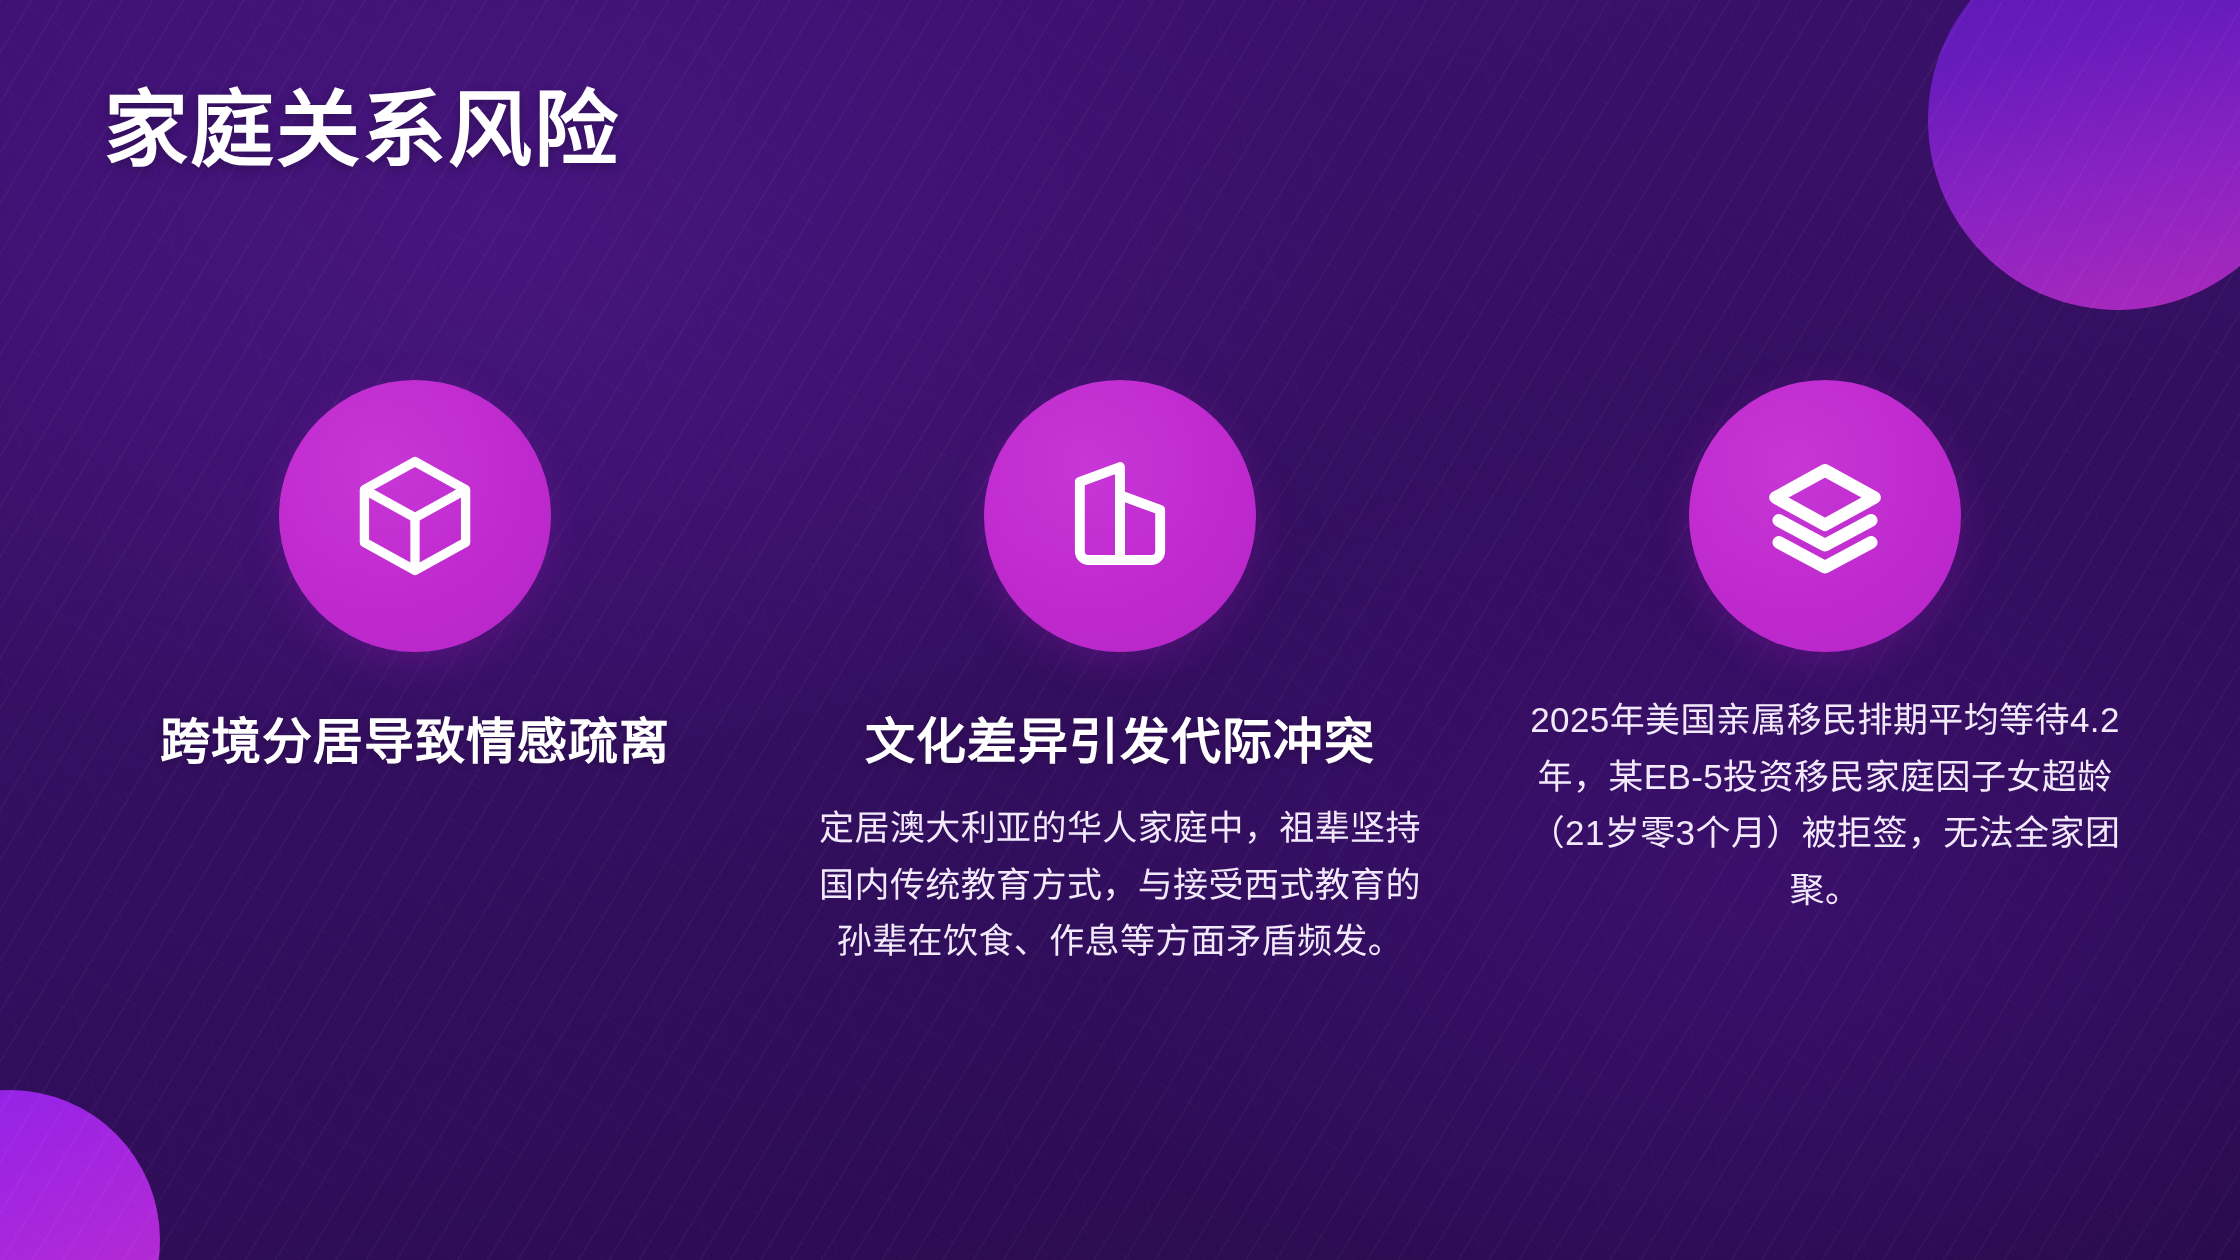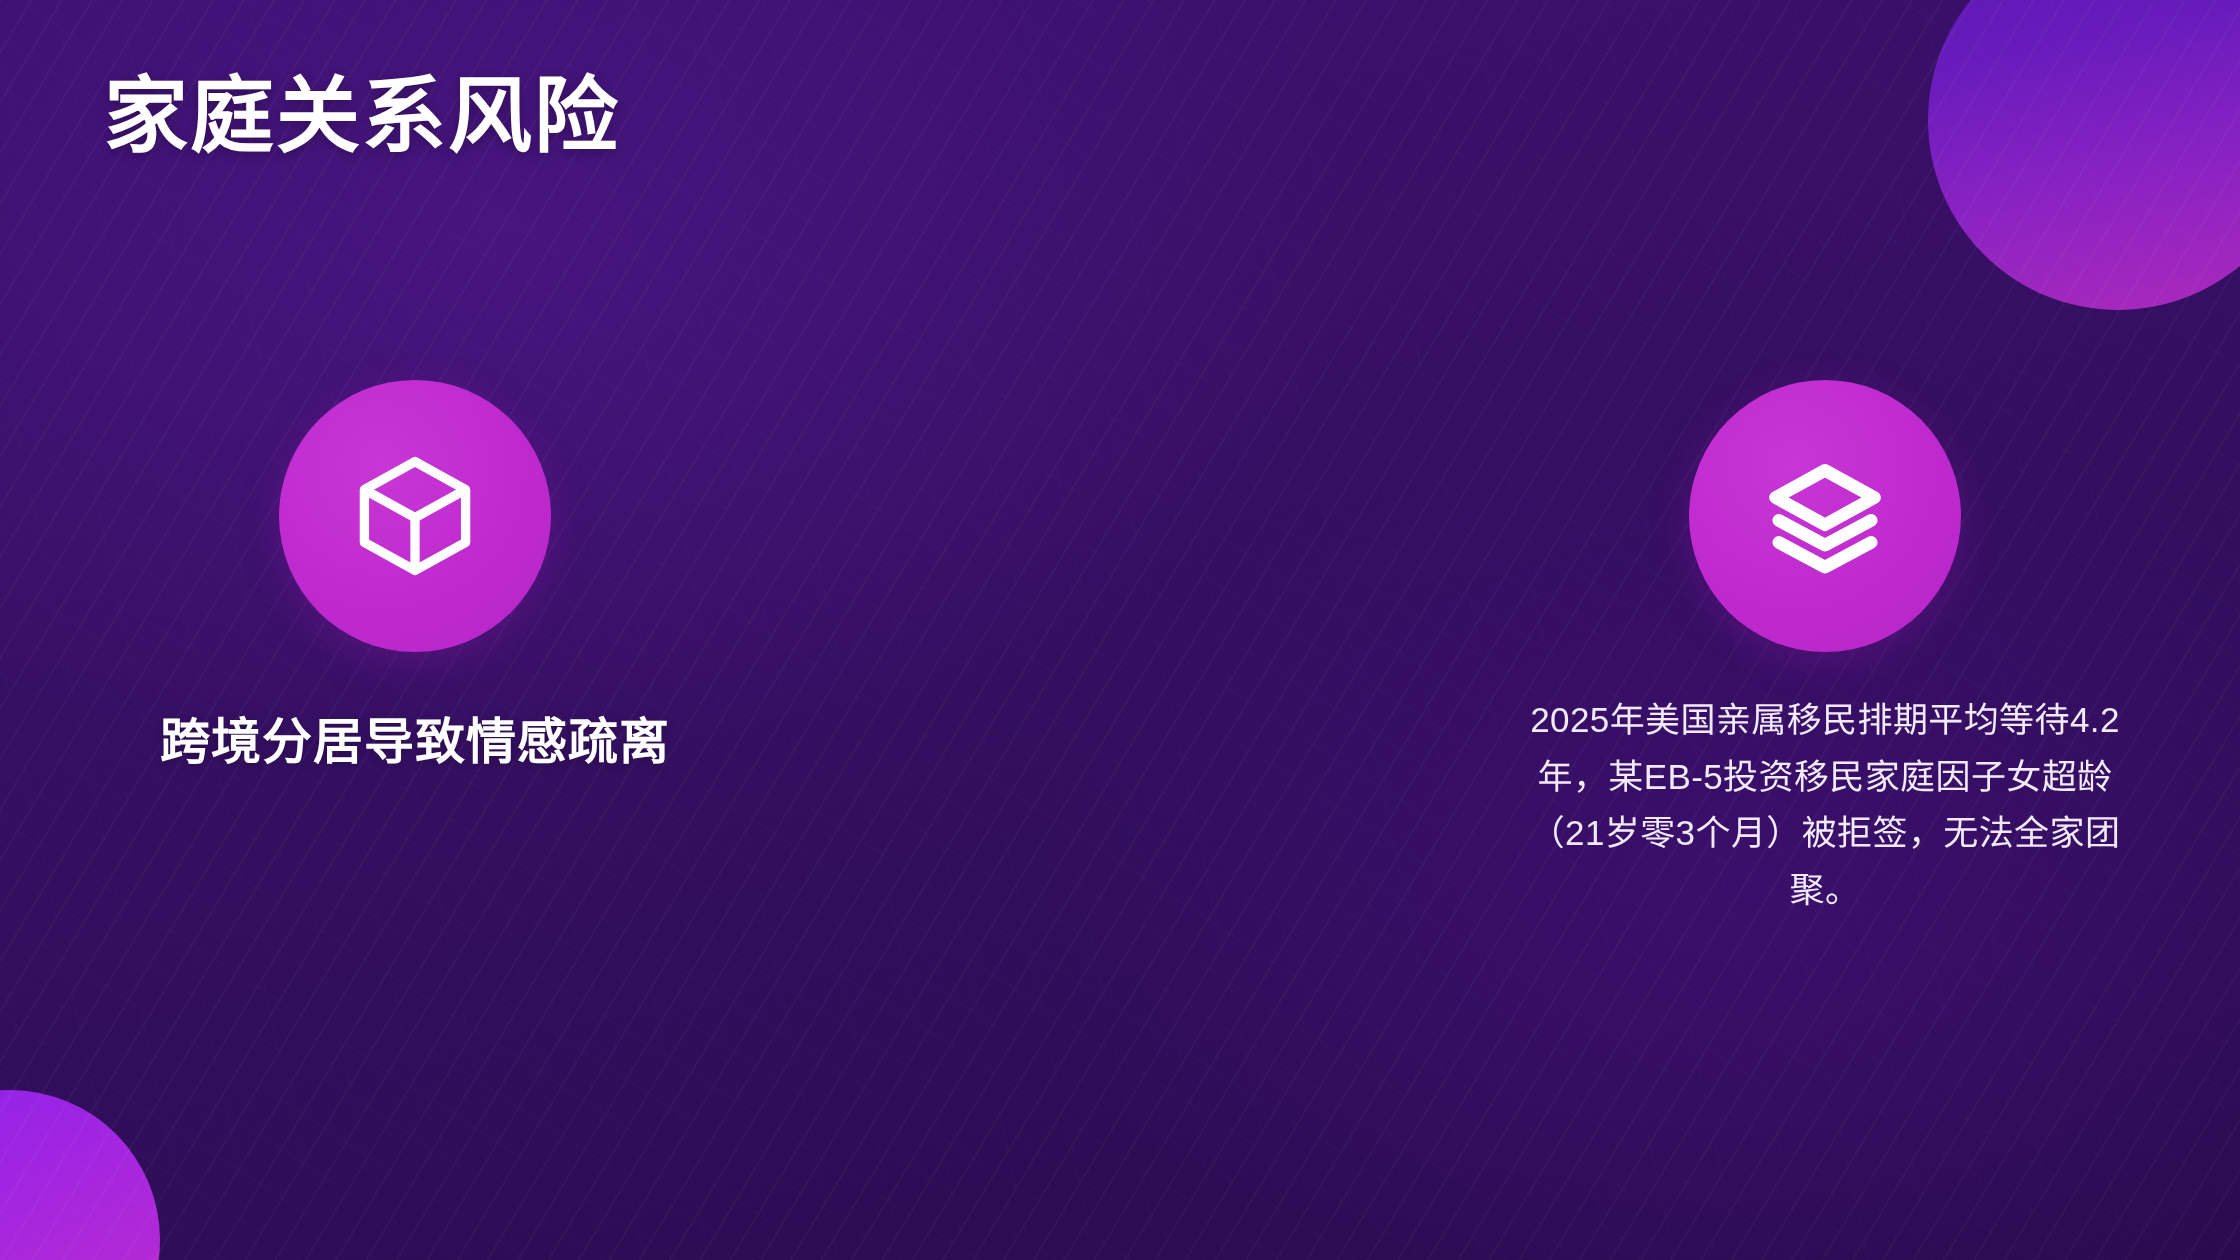--- a/index.html
+++ b/index.html
@@ -55,21 +55,21 @@
     background-image:
       repeating-linear-gradient(121deg, rgba(255,255,255,0.55) 0 2px, rgba(255,255,255,0) 2px 26px),
       repeating-linear-gradient(33deg, rgba(255,255,255,0.32) 0 1px, rgba(255,255,255,0) 1px 41px),
       repeating-linear-gradient(78deg, rgba(255,255,255,0.22) 0 1px, rgba(255,255,255,0) 1px 63px);
   }
 
   
   .page-title {
     position: absolute;
     left: 104px;
-    top: 72px;
+    top: 86px;
     margin: 0;
     font-size: 84px;
     line-height: 1.06;
     font-weight: 700;
     color: #ffffff;
     letter-spacing: 2px;
     text-shadow: 0 3px 12px rgba(0,0,0,0.28);
     white-space: nowrap;
   }
 
@@ -154,20 +154,32 @@
           <svg viewBox="0 0 48 48" fill="none" xmlns="http://www.w3.org/2000/svg" stroke="#ffffff" stroke-width="3.4" stroke-linecap="round" stroke-linejoin="round">
             <path d="M24 4.2 42.4 14.4v19.2L24 43.8 5.6 33.6V14.4L24 4.2Z"></path>
             <path d="M5.9 14.6 24 24.6l18.1-10"></path>
             <path d="M24 24.6V43.6"></path>
           </svg>
         </span>
       </div>
       <h2 class="card-title">跨境分居导致情感疏离</h2>
     </div>
 
+    <div class="card card-2">
+      <div class="icon-circle">
+        <span>
+          <svg viewBox="0 0 48 48" fill="none" xmlns="http://www.w3.org/2000/svg" stroke="#ffffff" stroke-width="3.6" stroke-linecap="round" stroke-linejoin="round">
+            <path d="M24 6.2 9.4 11.6v25.2a3.2 3.2 0 0 0 3.2 3.2H24V6.2Z"></path>
+            <path d="M24 16.4l14.6 5.4v15a3.2 3.2 0 0 1-3.2 3.2H24V16.4Z"></path>
+          </svg>
+        </span>
+      </div>
+      <h2 class="card-title">文化差异引发代际冲突</h2>
+      <p class="card-desc">定居澳大利亚的华人家庭中，祖辈坚持国内传统教育方式，与接受西式教育的孙辈在饮食、作息等方面矛盾频发。</p>
+    </div>
 
     <div class="card card-3">
       <div class="icon-circle">
         <span>
           <svg viewBox="0 0 48 48" fill="none" xmlns="http://www.w3.org/2000/svg" stroke="#ffffff" stroke-width="4.6" stroke-linecap="round" stroke-linejoin="round">
             <path d="M24 7.4 42 17.3 24 27.2 6 17.3 24 7.4Z"></path>
             <path d="M7.2 25.6 24 34.6l16.8-9"></path>
             <path d="M7.2 33.6 24 42.6l16.8-9"></path>
           </svg>
         </span>

